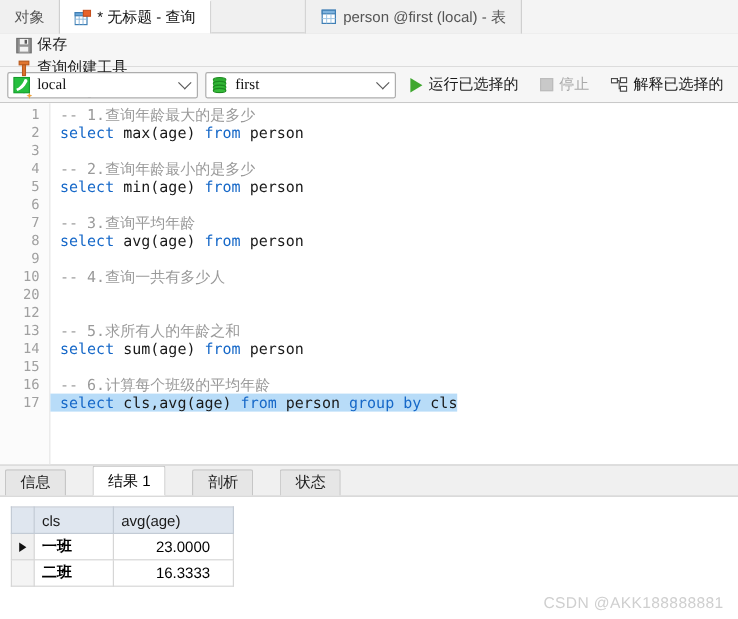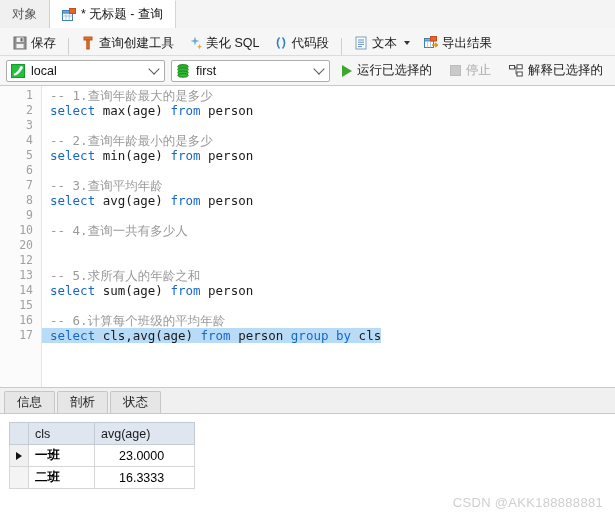--- a/index.html
+++ b/index.html
@@ -31,24 +31,25 @@
   .tab.active { background: #ffffff; color: #111; border-top: 1px solid #fff; }
   .tab.spacer { flex: 1; border-right: none; background:#f4f4f4; }
   .tab-label { line-height: 1; }
 
   
   .ico { display:inline-block; flex:none; position: relative; }
   .ico svg { display:block; }
 
   
   .toolbar {
-    display: flex; align-items: flex-end;
+    display: flex; align-items: flex-start;
     height: 28px; background: #f6f6f6;
     border-bottom: 1px solid #dcdcdc;
     padding: 0 6px;
+    flex-direction: column;
   }
   .tb-btn {
     display: flex; align-items: center; gap: 4px;
     height: 24px; padding: 0 6px;
     font-size: 12.5px; color: #1a1a1a; white-space: nowrap;
     border: 1px solid transparent; border-radius: 2px;
   }
   .tb-sep { width:1px; height:17px; background:#d0d0d0; margin: 0 5px; }
   .caret-sm {
     width:0;height:0;border-left:3.5px solid transparent;border-right:3.5px solid transparent;
@@ -61,21 +62,21 @@
     height: 30px; background:#f6f6f6;
     border-bottom: 1px solid #c9c9c9;
     padding: 0 6px;
   }
   .combo {
     display:flex; align-items:center; gap:6px;
     height: 22px; width: 166px;
     background:#fff; border:1px solid #adadad; border-radius:2px;
     padding: 0 4px; font-size: 12.5px; color:#111;
   }
-  .combo .cb-text { flex:1; overflow:hidden; text-overflow:ellipsis; white-space:nowrap; }
+  .combo .cb-text { flex:1; overflow:hidden; text-overflow:ellipsis; white-space:nowrap;font-family:Liberation Serif, serif; }
   .chev {
     width: 8px; height: 8px; flex:none;
     border-left: 1.4px solid #5a5a5a; border-bottom: 1.4px solid #5a5a5a;
     transform: rotate(-45deg); margin-right: 2px; margin-bottom: 3px;
   }
   .run-btn { display:flex; align-items:center; gap:5px; padding:0 6px; height:24px;
              font-size:12.5px; color:#1a1a1a; white-space:nowrap; }
   .run-btn.disabled { color:#a9a9a9; }
   .play {
     width:0;height:0;border-top:6px solid transparent;border-bottom:6px solid transparent;
@@ -116,40 +117,41 @@
   .cmt { color: #9a9a9a; }
   .txt { color: #1a1a1a; }
   .ln.sel .src { background: #b8dcf8; }
 
   
   .restabs {
     display:flex; align-items:flex-end;
     height: 26px; background:#f0f0f0;
     border-bottom: 1px solid #c9c9c9;
     padding-left: 4px;
+    gap: 20px;
   }
   .rtab {
     height: 22px; line-height: 21px; padding: 0 12px;
     font-size: 12.5px; color:#222;
     border: 1px solid #c6c6c6; border-bottom:none;
     background: #e6e6e6; margin-right: 2px;
     border-radius: 2px 2px 0 0;
   }
   .rtab.active { background:#ffffff; height: 25px; line-height: 24px; color:#000; }
 
   
   .gridwrap { background:#ffffff; padding: 8px 0 0 0; position:relative; }
   .grid { border-collapse: collapse; margin-left: 9px; font-size: 12.5px; }
   .grid th, .grid td {
     border: 1px solid #d6d6d6; height: 22px; padding: 0 6px;
     font-weight: normal; white-space: nowrap;
   }
   .grid th { background:#dfe6ef; color:#1a1a1a; text-align: left; border-color:#c3cbd5; }
   .grid td.colcls { width: 66px; text-align:left;font-weight:bold; }
-  .grid td.colavg { width: 100px; text-align: left; padding-right: 8px; padding-left: 24px; }
+  .grid td.colavg { width: 100px; text-align: center; padding-right: 8px; padding-left: 24px; }
   .grid th.colcls { width: 66px; }
   .grid th.colavg { width: 100px; }
   .rowsel {
     width: 14px; border:1px solid #d6d6d6; background:#f4f4f4;
     padding: 0; text-align:center; vertical-align: middle;
   }
   .rowsel.cur { background:#f0f0f0; }
   .tri {
     display:inline-block; width:0;height:0;
     border-top:4.5px solid transparent;border-bottom:4.5px solid transparent;
@@ -180,20 +182,32 @@
           <rect x="0.5" y="2.5" width="10" height="2.6" fill="#6ba6d8" stroke="#3f7fb5"></rect>
           <line x1="4" y1="5.2" x2="4" y2="12.5" stroke="#8fb9dd" stroke-width="0.8"></line>
           <line x1="7.2" y1="5.2" x2="7.2" y2="12.5" stroke="#8fb9dd" stroke-width="0.8"></line>
           <line x1="0.5" y1="8" x2="10.5" y2="8" stroke="#8fb9dd" stroke-width="0.8"></line>
           <rect x="7.5" y="0.5" width="6" height="5" fill="#e8622a" stroke="#c44f1e"></rect>
         </svg>
       </span>
       <span class="tab-label">* 无标题 - 查询</span>
     </div>
 
+    <div class="tab plain" style="border-left:1px solid #d4d4d4;margin-left:78px;">
+      <span class="ico">
+        <svg width="14" height="14" viewBox="0 0 14 14">
+          <rect x="1.5" y="1.5" width="11" height="11" fill="#fff" stroke="#3f7fb5"></rect>
+          <rect x="1.5" y="1.5" width="11" height="3" fill="#7fb3de" stroke="#3f7fb5"></rect>
+          <line x1="5.2" y1="4.5" x2="5.2" y2="12.5" stroke="#9cc3e3" stroke-width="0.8"></line>
+          <line x1="8.8" y1="4.5" x2="8.8" y2="12.5" stroke="#9cc3e3" stroke-width="0.8"></line>
+          <line x1="1.5" y1="8.5" x2="12.5" y2="8.5" stroke="#9cc3e3" stroke-width="0.8"></line>
+        </svg>
+      </span>
+      <span class="tab-label">person @first (local) - 表</span>
+    </div>
 
     <div class="tab spacer"></div>
   </div>
 
   <div class="toolbar">
 
     <div class="tb-btn">
       <span class="ico">
         <svg width="14" height="14" viewBox="0 0 14 14">
           <rect x="1" y="1" width="12" height="12" fill="#8d8d8d" stroke="#6f6f6f"></rect>
@@ -339,20 +353,21 @@
         <div class="ln"><span class="num">13</span><span class="src"><span class="cmt">-- 5.求所有人的年龄之和</span></span></div>
         <div class="ln"><span class="num">14</span><span class="src"><span class="kw">select</span><span class="txt"> sum(age) </span><span class="kw">from</span><span class="txt"> person</span></span></div>
         <div class="ln"><span class="num">15</span><span class="src"><span class="txt"></span></span></div>
         <div class="ln"><span class="num">16</span><span class="src"><span class="cmt">-- 6.计算每个班级的平均年龄</span></span></div>
         <div class="ln sel"><span class="num">17</span><span class="src"><span class="kw">select</span><span class="txt"> cls,avg(age) </span><span class="kw">from</span><span class="txt"> person </span><span class="kw">group</span><span class="txt"> </span><span class="kw">by</span><span class="txt"> cls</span></span></div>
       </div>
   </div>
 
   <div class="restabs" id="restabs">
       <div class="rtab">信息</div>
+      <div class="rtab active">结果 1</div>
       <div class="rtab">剖析</div>
       <div class="rtab">状态</div>
     </div>
 
   <div class="gridwrap">
     <table class="grid">
       <thead>
         <tr>
           <th class="rowsel"></th>
           <th class="colcls">cls</th>

